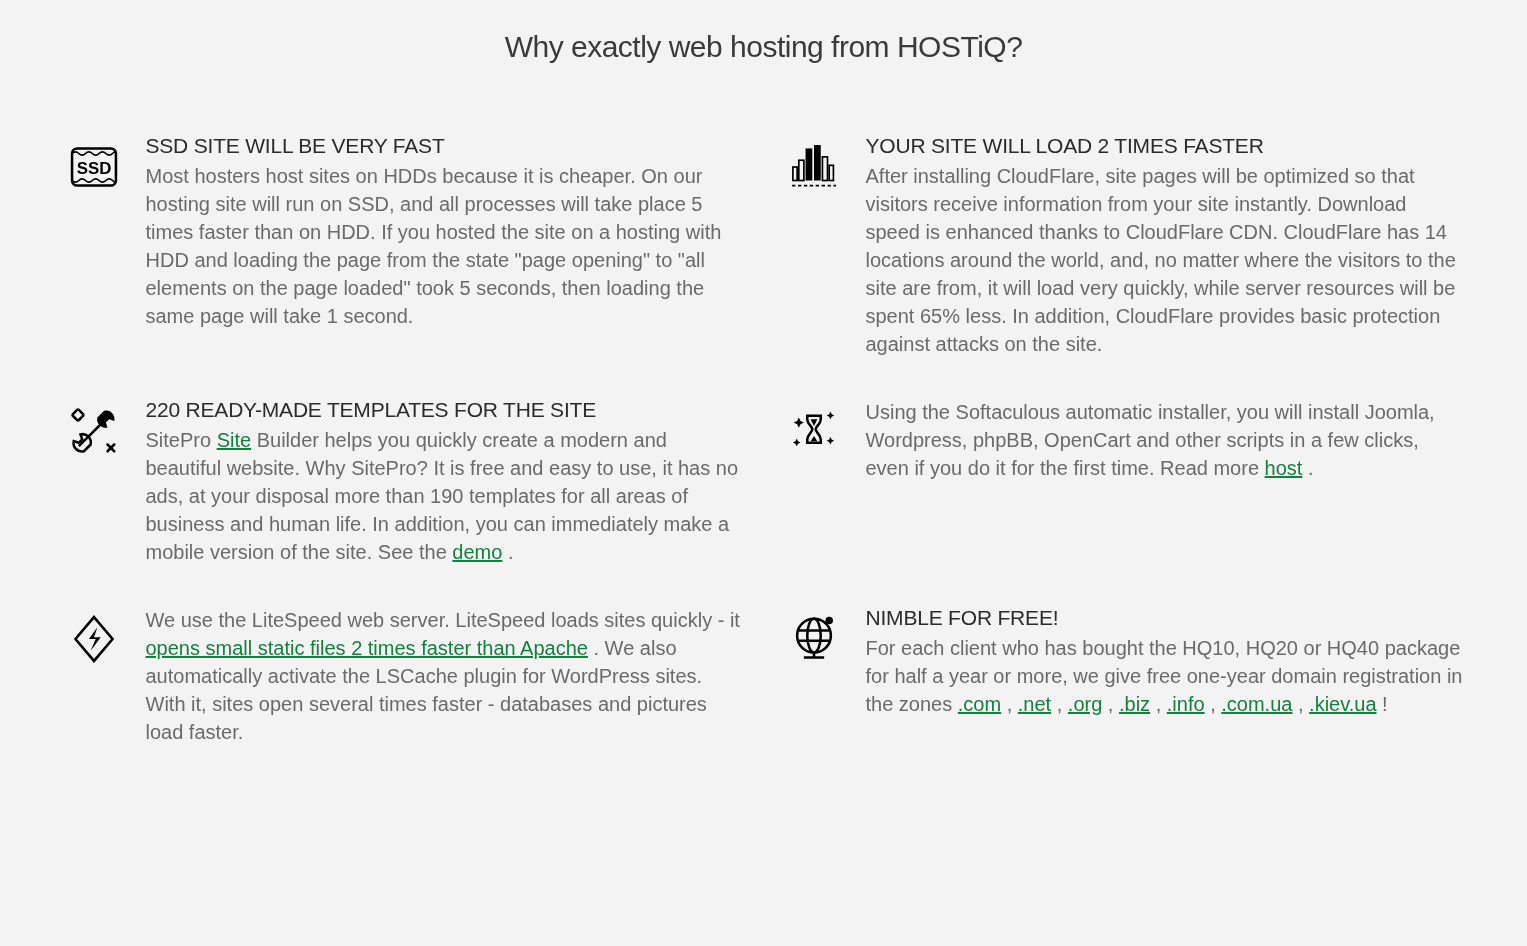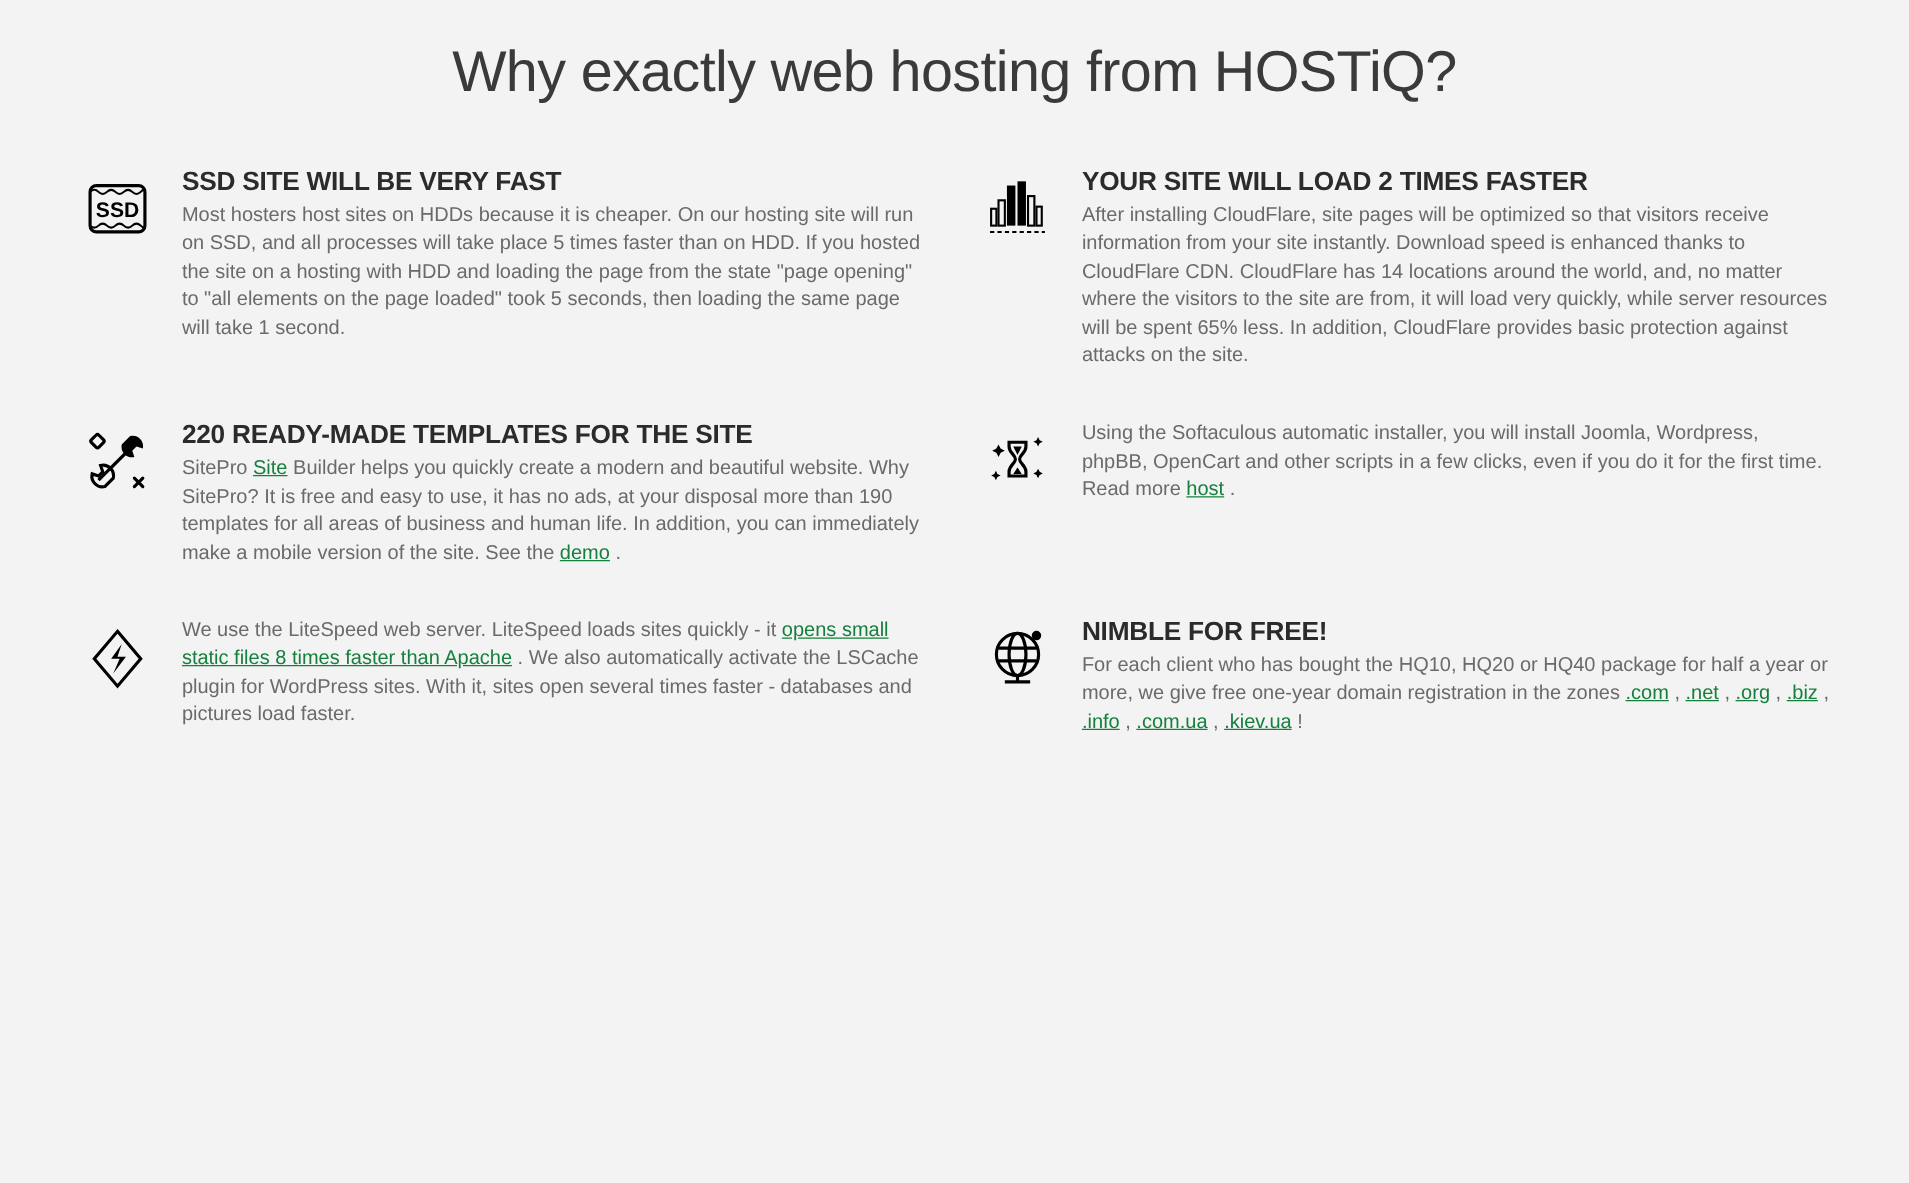--- a/index.html
+++ b/index.html
@@ -5,24 +5,24 @@
   * { box-sizing: border-box; margin: 0; padding: 0; }
   body {
     background: #f3f3f3;
     font-family: "Segoe UI", "Helvetica Neue", Arial, sans-serif;
     color: #333;
     padding: 20px 30px 60px;
     width: 1527px;
   }
   h1 {
     text-align: center;
-    font-size: 46px;
+    font-size: 30px;
     font-weight: 400;
     color: #3a3a3a;
-    margin: 10px 0 50px;
+    margin: 10px 0 70px;
     letter-spacing: -0.5px;
   }
   .grid {
     display: grid;
     grid-template-columns: 1fr 1fr;
     column-gap: 40px;
     row-gap: 40px;
     max-width: 1400px;
     margin: 0 auto;
   }
@@ -36,28 +36,28 @@
     width: 60px;
     height: 60px;
     display: flex;
     align-items: flex-end;
     justify-content: center;
     color: #737373;
   }
   .icon-wrap svg { width: 54px; height: 54px; }
   .feature-content { flex: 1 1 auto; }
   .feature-title {
-    font-weight: 700;
+    font-weight: 400;
     font-size: 21px;
     color: #2b2b2b;
     margin-bottom: 4px;
     letter-spacing: -0.2px;
   }
   .feature-desc {
-    font-size: 16px;
+    font-size: 20px;
     line-height: 1.4;
     color: #6a6a6a;
   }
   a.link {
     color: #15803d;
     text-decoration: underline;
   }
 </style>
 </head>
 <body>
@@ -138,21 +138,21 @@
 
   <div class="feature">
     <div class="icon-wrap">
       <svg viewBox="0 0 64 64" fill="none" stroke="#000" stroke-width="3">
           <path d="M32 6 L54 32 L32 58 L10 32 Z"></path>
           <path d="M36 18 L26 32 L34 32 L28 46 L40 30 L32 30 Z" fill="#000" stroke="none"></path>
         </svg>
     </div>
     <div class="feature-content">
       <div class="feature-desc">
-        <span>We use the LiteSpeed web server. LiteSpeed loads sites quickly - it </span><a href="#" class="link">opens small static files 8 times faster than Apache</a><span> . We also automatically activate the LSCache plugin for WordPress sites. With it, sites open several times faster - databases and pictures load faster.</span>
+        <span>We use the LiteSpeed web server. LiteSpeed loads sites quickly - it </span><a href="#" class="link">opens small static files 2 times faster than Apache</a><span> . We also automatically activate the LSCache plugin for WordPress sites. With it, sites open several times faster - databases and pictures load faster.</span>
       </div>
     </div>
   </div>
 
   <div class="feature">
     <div class="icon-wrap">
       <svg viewBox="0 0 64 64" fill="none" stroke="#000" stroke-width="3">
           <circle cx="32" cy="28" r="20"></circle>
           <ellipse cx="32" cy="28" rx="8" ry="20"></ellipse>
           <path d="M14 22 H50 M14 34 H50"></path>

